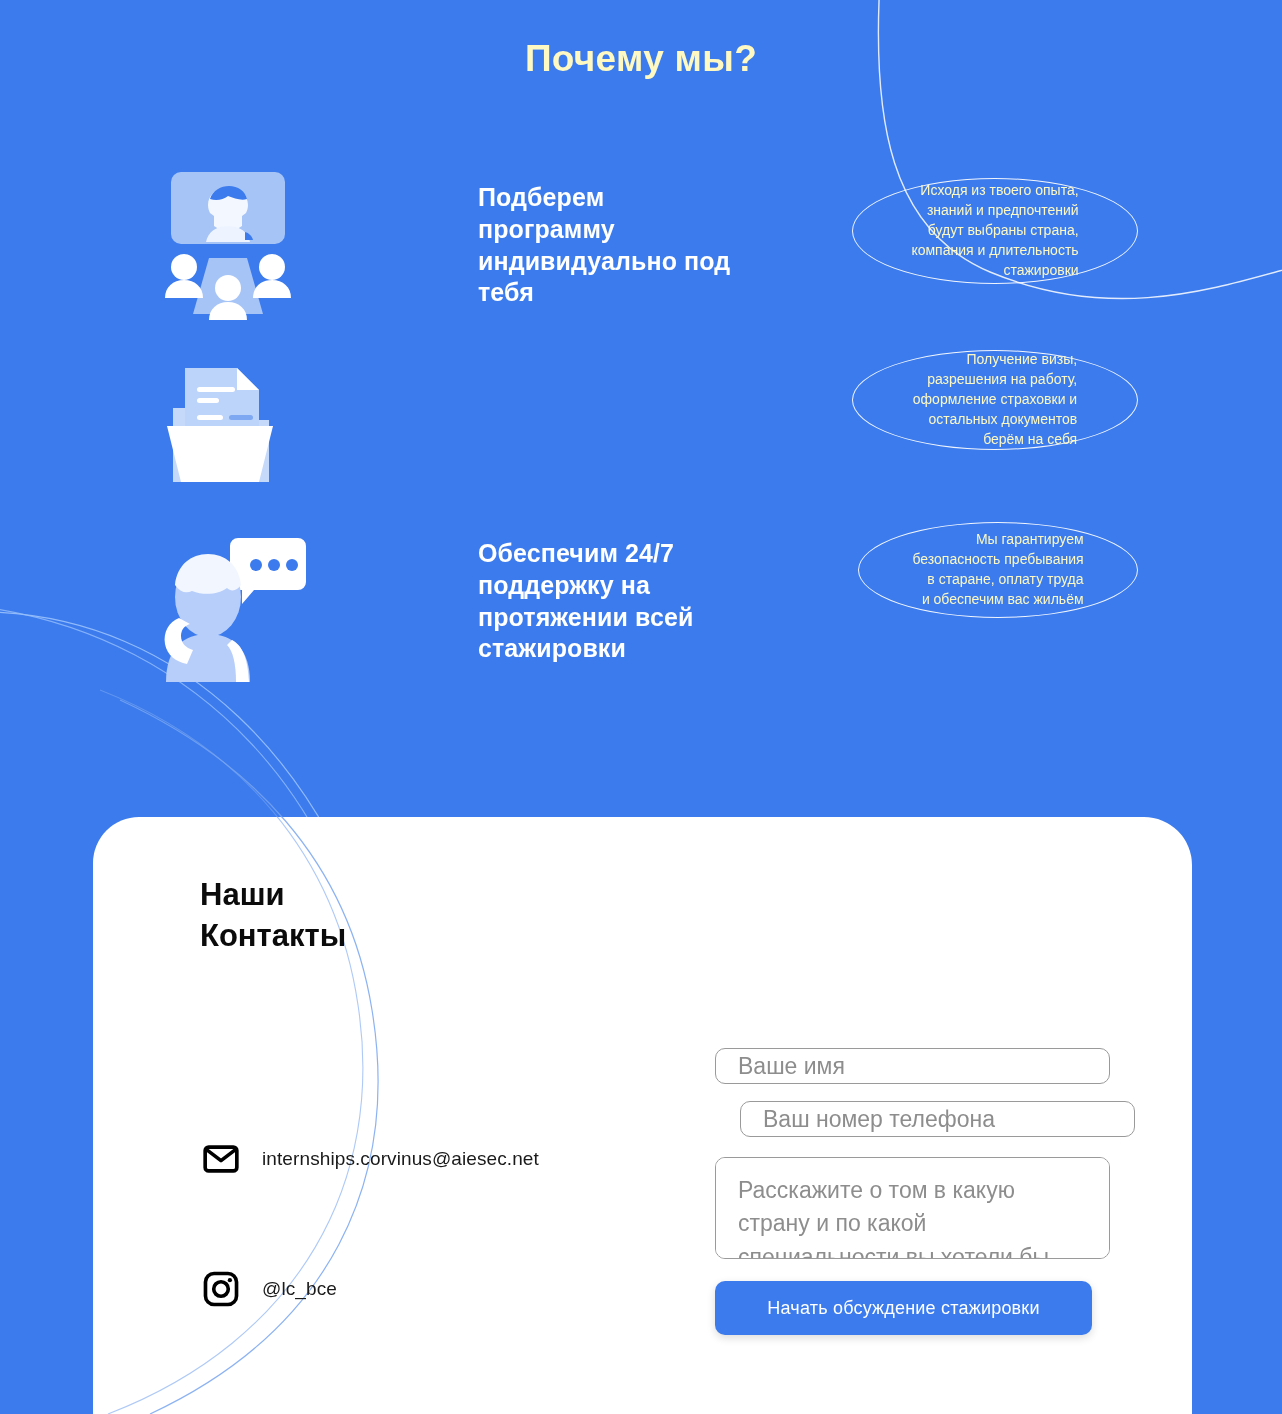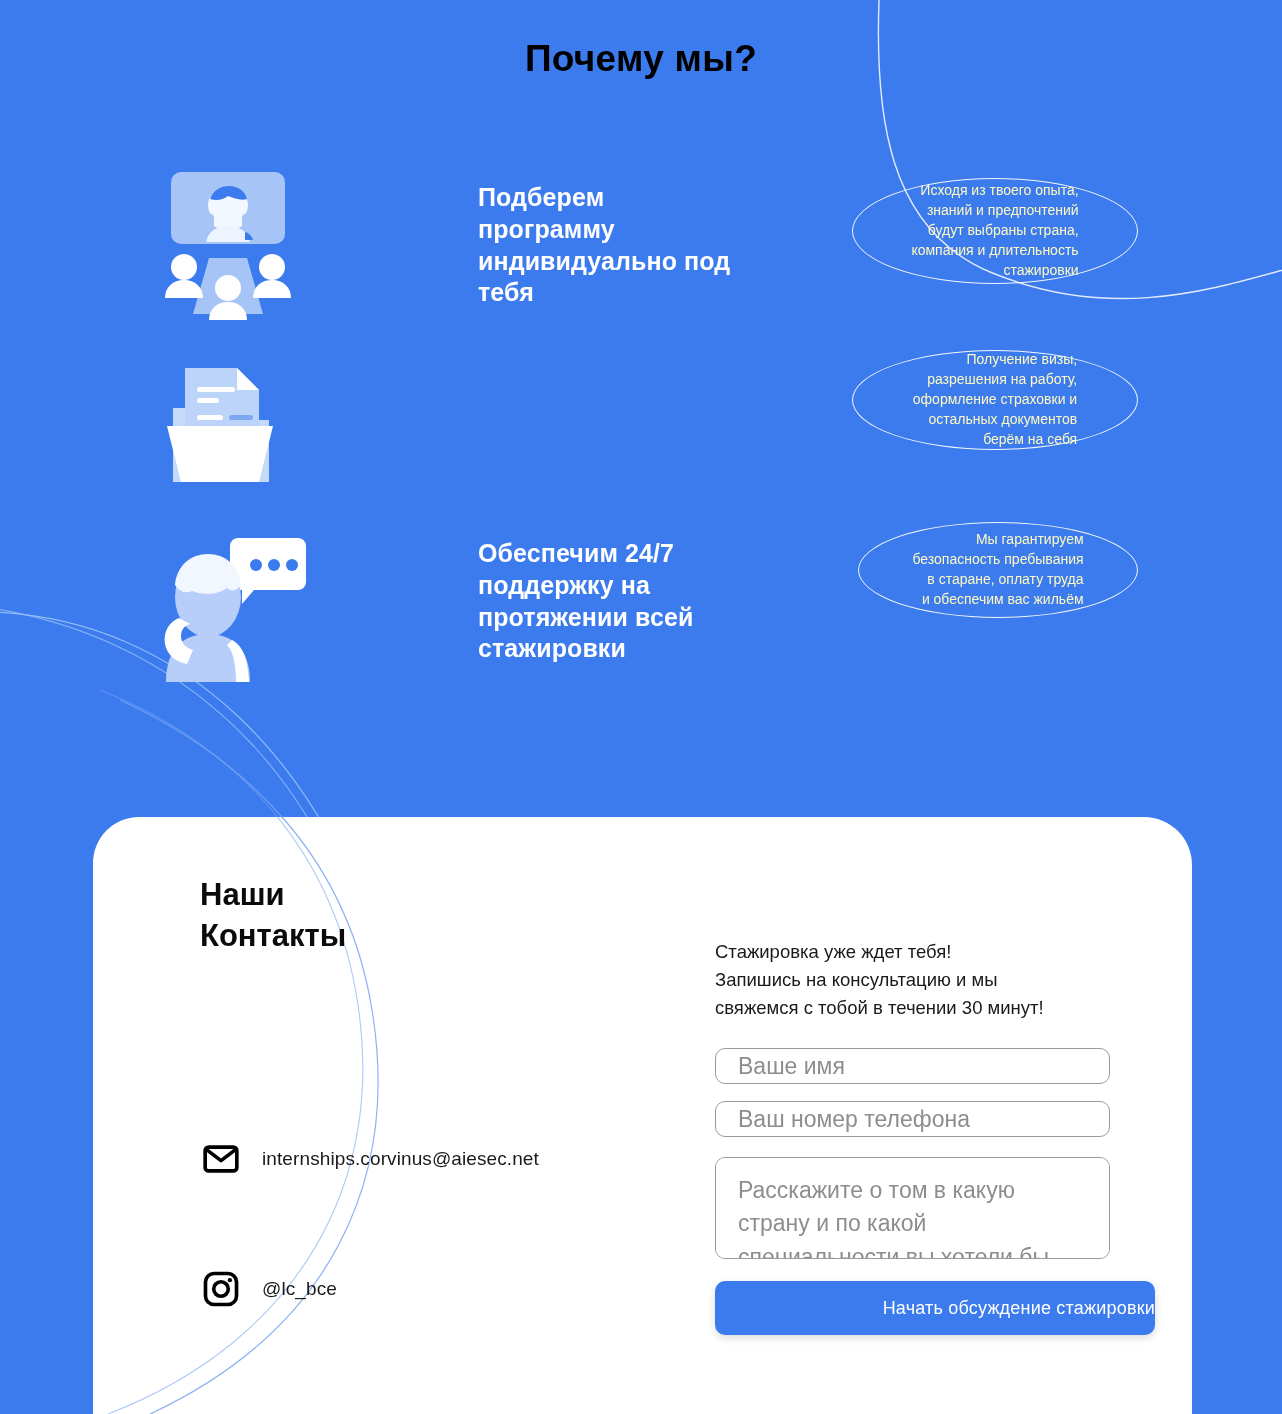--- a/index.html
+++ b/index.html
@@ -34,21 +34,21 @@
     pointer-events: none;
   }
 
   
   .page-title {
     position: absolute;
     left: 0;
     right: 0;
     top: 38px;
     text-align: center;
-    color: #000000;
+    color: #fef9c3;
     font-size: 37px;
     font-weight: bold;
     letter-spacing: .3px;
   }
 
   
   .feature {
     position: absolute;
     left: 0;
     width: 1282px;
@@ -149,46 +149,45 @@
     border: 1.2px solid #9a9a9a;
     border-radius: 10px;
     background: #ffffff;
     color: #8d8d8d;
     font-family: "Liberation Sans", sans-serif;
     font-size: 23px;
     padding: 0 22px;
     outline: none;
   }
   .field.one  { top: 1048px; height: 36px; }
-  .field.two  { top: 1101px; height: 36px; }
+  .field.two  { top: 1101px; height: 36px; margin-left: 25px; }
   .field.area {
     top: 1157px;
     height: 102px;
     padding: 16px 22px;
     line-height: 1.45;
     resize: none;
   }
   .field::placeholder { color: #8d8d8d; opacity: 1; }
 
   .submit-btn {
     position: absolute;
     left: 715px;
     top: 1281px;
-    width: 440px;
+    width: 377px;
     height: 54px;
     background: #3b7bee;
     color: #ffffff;
     border: none;
     border-radius: 10px;
     font-family: "Liberation Sans", sans-serif;
     font-size: 18px;
     letter-spacing: .2px;
     cursor: pointer;
     box-shadow: 0 3px 9px rgba(0,0,0,.14);
-    text-align: right;
   }
 </style>
 </head>
 <body>
 
 <div id="page">
 
   <svg class="deco" viewBox="0 0 1282 1414" xmlns="http://www.w3.org/2000/svg">
 
     <path d="M 880 -20 C 872 120, 890 230, 990 272 C 1110 322, 1210 290, 1290 268" fill="none" stroke="rgba(255,255,255,.85)" stroke-width="1.4"></path>
@@ -306,23 +305,20 @@
     <span class="cicon">
       <svg width="38" height="38" viewBox="0 0 24 24">
         <rect x="2.2" y="2.2" width="19.6" height="19.6" rx="5.4" fill="none" stroke="#000" stroke-width="2.3"></rect>
         <circle cx="12" cy="12" r="4.6" fill="none" stroke="#000" stroke-width="2.3"></circle>
         <circle cx="17.6" cy="6.4" r="1.35" fill="#000"></circle>
       </svg>
     </span>
     <span class="ctext">@lc_bce</span>
   </div>
 
-  <div class="form-lead">Стажировка уже ждет тебя!
-Запишись на консультацию и мы
-свяжемся с тобой в течении 30 минут!</div>
 
   <input class="field one" type="text" placeholder="Ваше имя" style="">
 
   <input class="field two" type="text" placeholder="Ваш номер телефона" style="">
 
   <textarea class="field area" placeholder="Расскажите о том в какую страну и по какой специальности вы хотели бы поехать" style=""></textarea>
 
   <button class="submit-btn">Начать обсуждение стажировки</button>
 
 </div>

